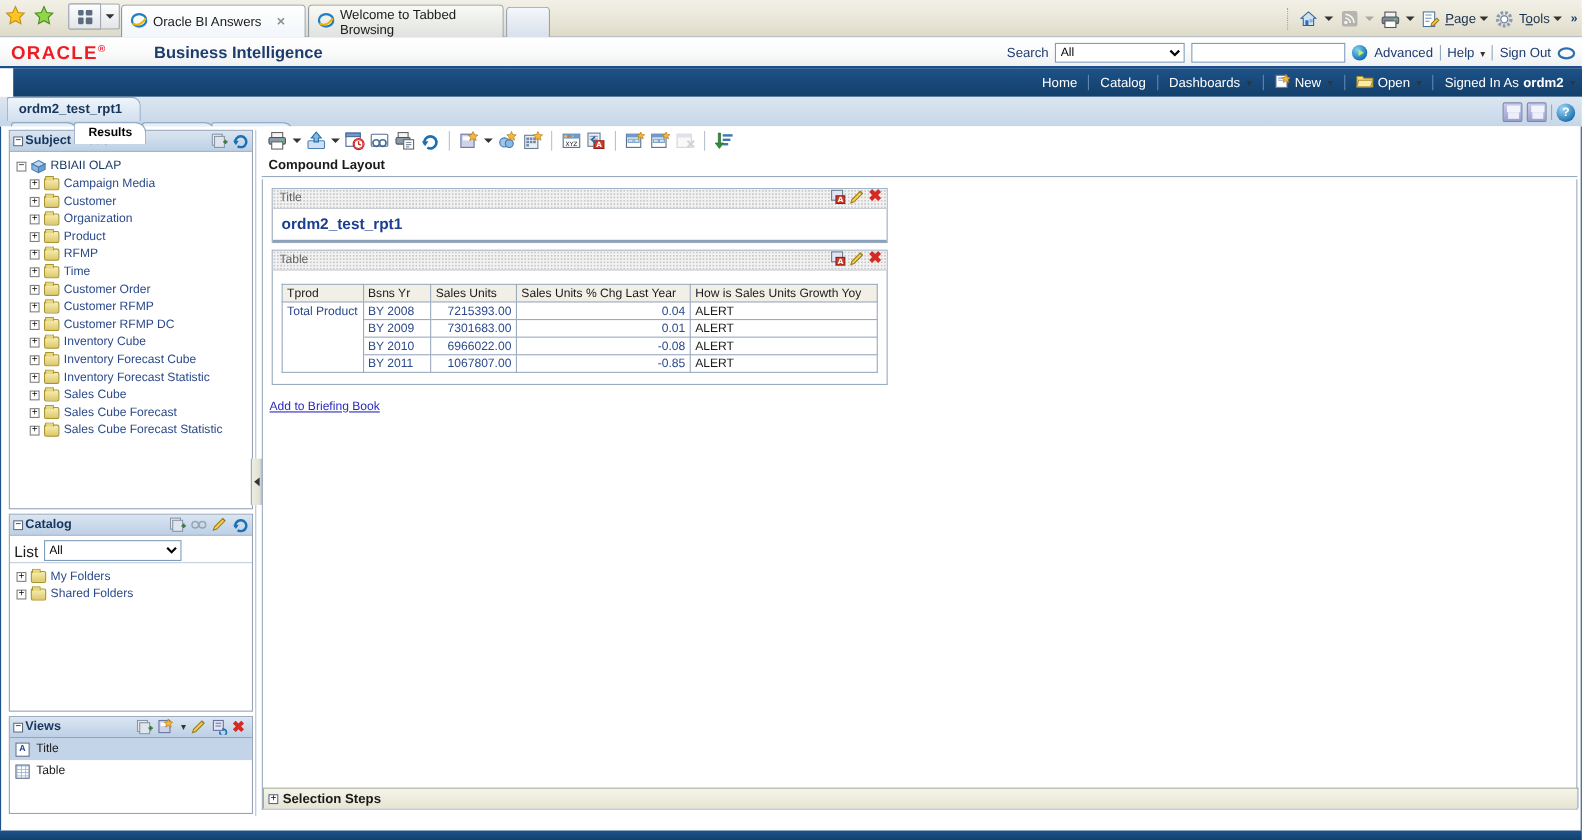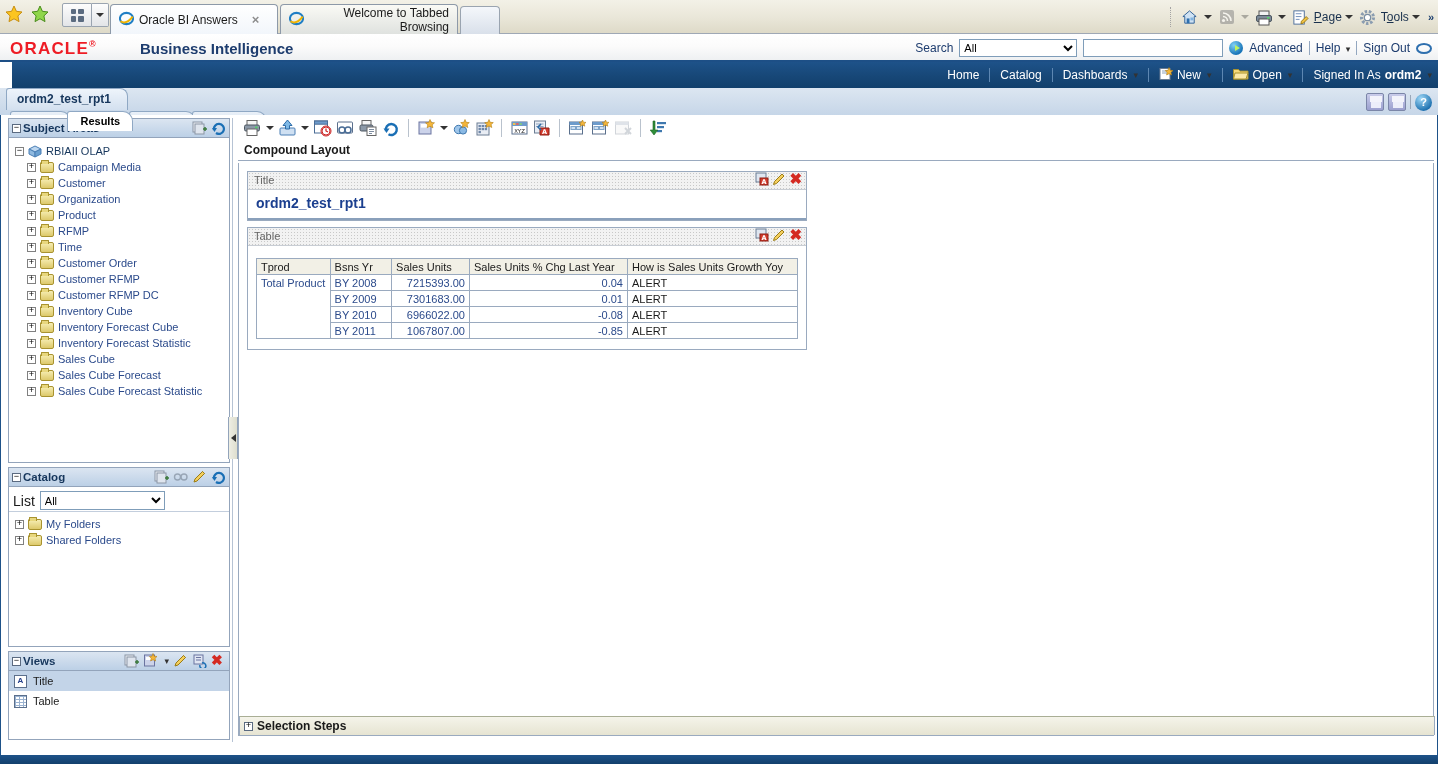--- a/index.html
+++ b/index.html
@@ -10,21 +10,20 @@
     font-family: "Liberation Sans", sans-serif;
     font-size: 11px;
     background: #ffffff;
   }
 
   
   .browser-bar {
     position: absolute; left: 0; top: 0; width: 1438px; height: 34px;
     background: linear-gradient(to bottom, #f3f1e7 0%, #e9e6d8 55%, #dedac8 100%);
     border-bottom: 1px solid #9fa8b5;
-    text-align: right;
   }
   .fav-btns { position: absolute; left: 4px; top: 4px; display: flex; gap: 6px; }
   .star {
     width: 20px; height: 20px; position: relative; cursor: pointer;
   }
   .star svg { display: block; }
   .tabs-toggle {
     position: absolute; left: 62px; top: 3px; width: 30px; height: 24px;
     border: 1px solid #9aa4b0; background: linear-gradient(to bottom,#fdfdfd,#e3e5e8);
     border-radius: 2px 0 0 2px;
@@ -929,20 +928,23 @@
                   <td>BY 2011</td>
                   <td class="num">1067807.00</td>
                   <td class="num">-0.85</td>
                   <td class="alert">ALERT</td>
                 </tr>
               </tbody>
           </table>
         </div>
       </div>
 
+      <div class="brief-link">
+        <a href="#">Add to Briefing Book</a>
+      </div>
 
       <div class="sel-steps">
         <div class="pm-box">+</div>
         <span class="sstitle">Selection Steps</span>
       </div>
     </div>
   </div>
 </div>
 
 <div class="edge-left"></div>

